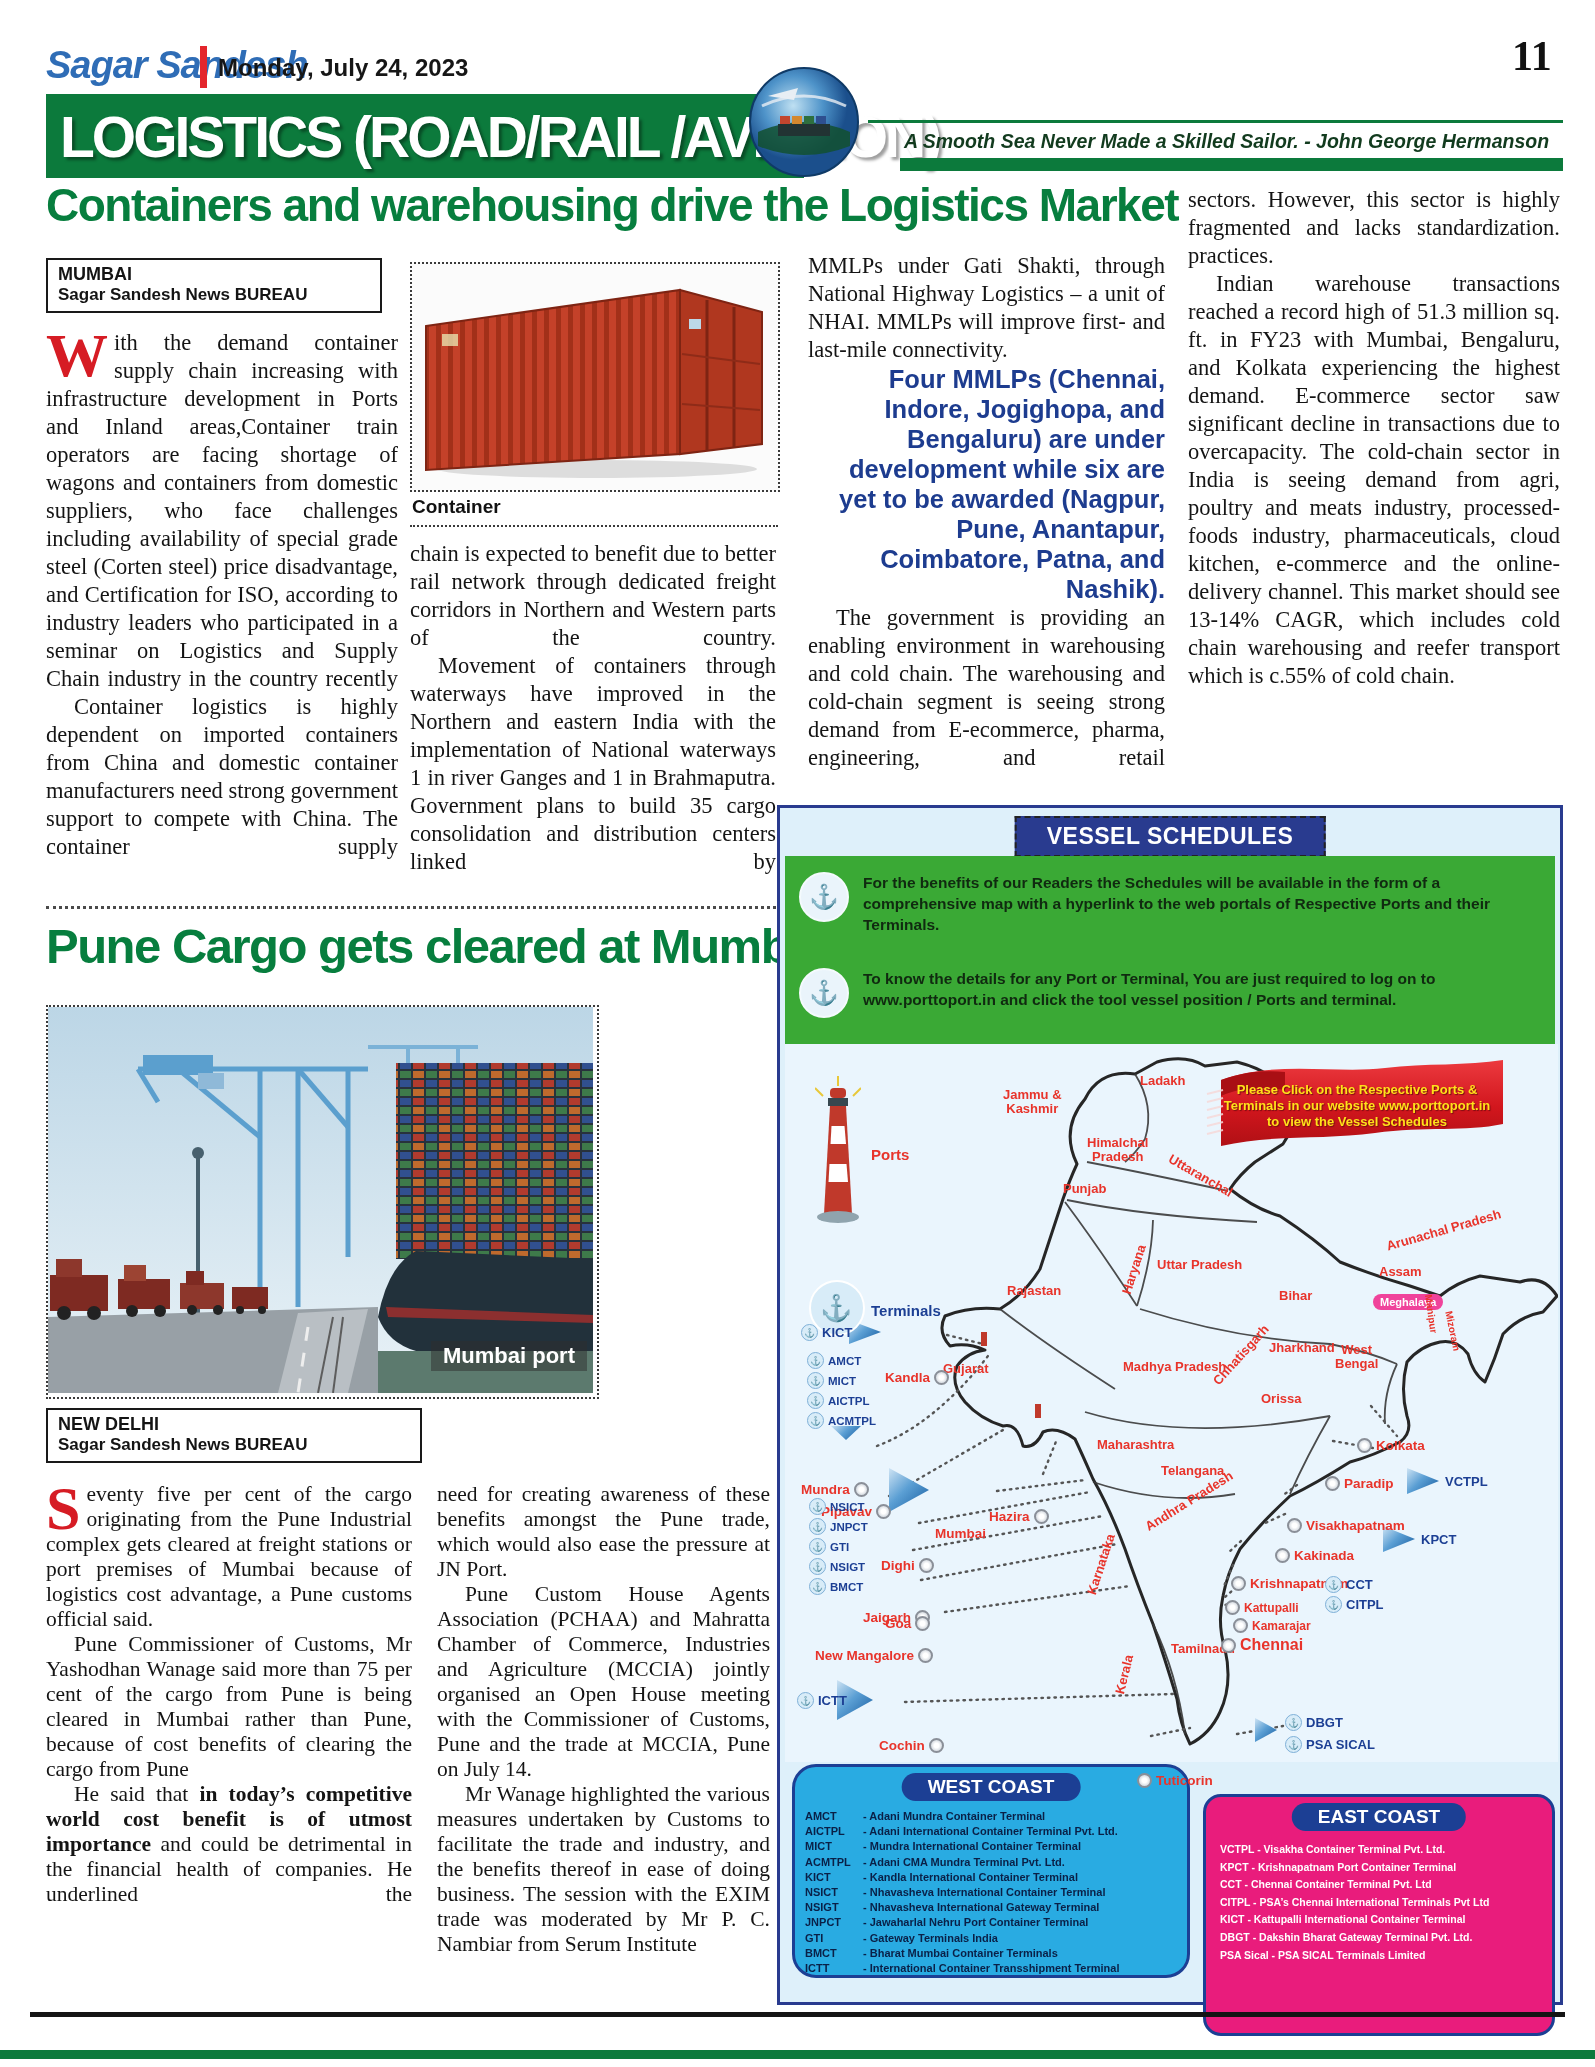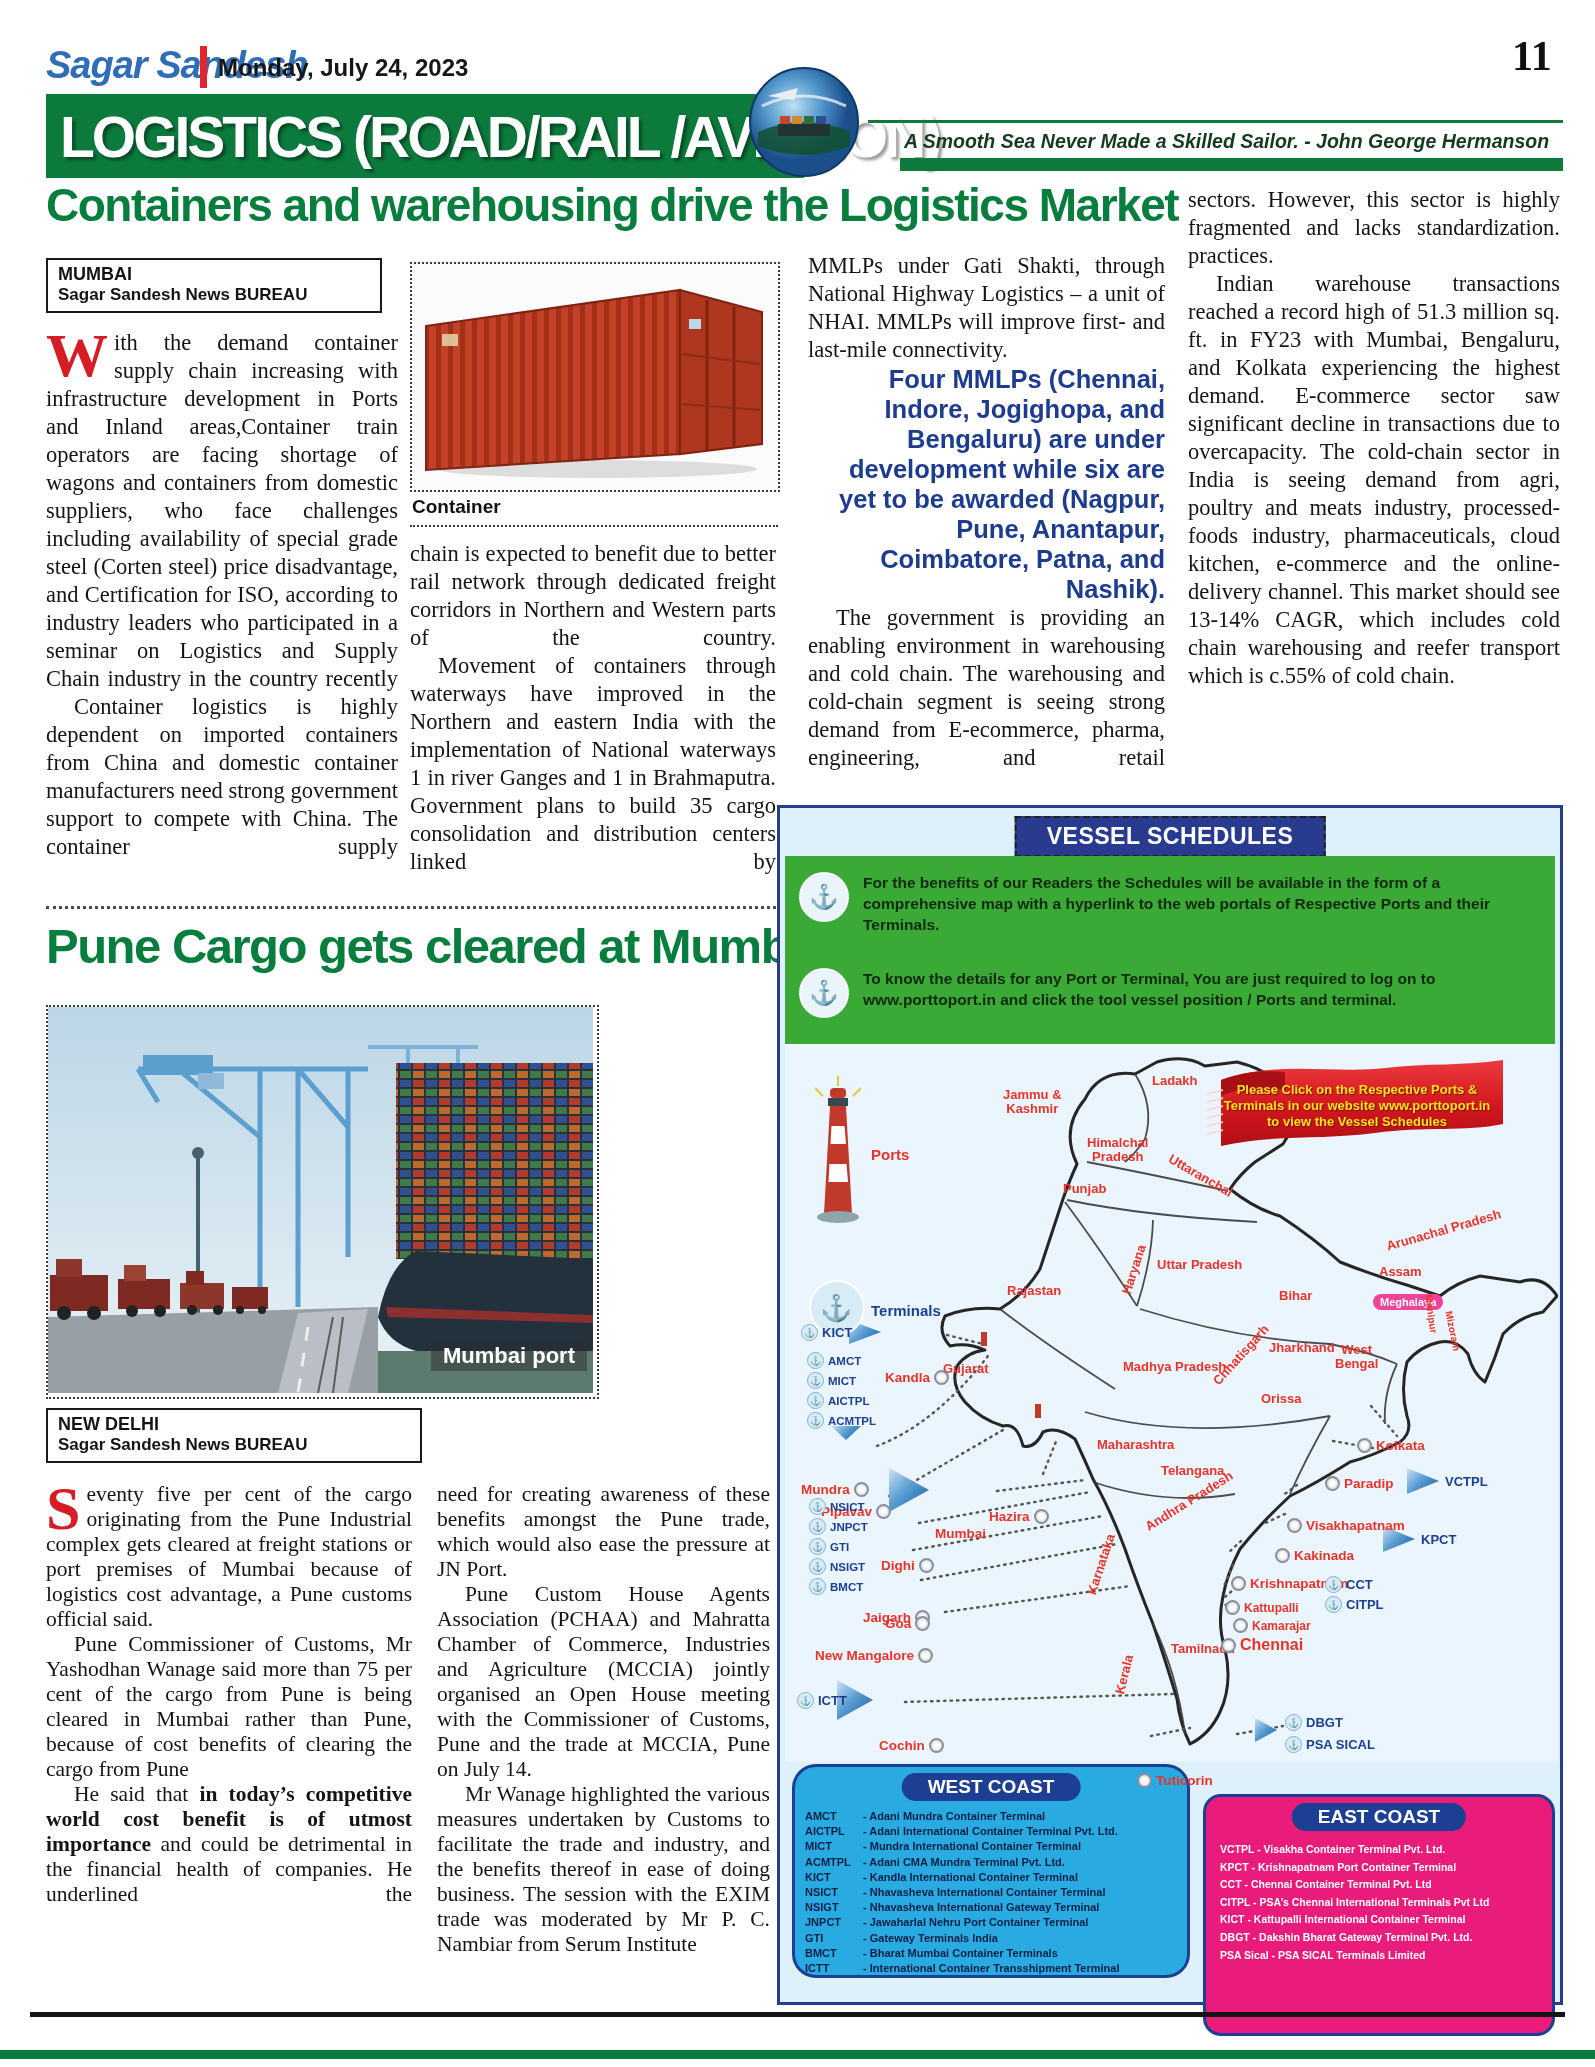--- a/index.html
+++ b/index.html
@@ -361,21 +361,21 @@
               <line x1="2" y1="46" x2="18" y2="42"></line>
               <line x1="2" y1="54" x2="18" y2="50"></line>
             <line x1="2" y1="62" x2="18" y2="58"></line>
               <line x1="2" y1="70" x2="18" y2="66"></line>
               <line x1="2" y1="78" x2="18" y2="74"></line>
           </g>
         </svg>
         <div class="ribbon-text">Please Click on the Respective Ports &amp; Terminals in our website www.porttoport.in to view the Vessel Schedules</div>
       </div>
 
-      <span class="st" style="left:355px;top:30px;margin-left:12px;">Ladakh</span>
+      <span class="st" style="left:355px;top:30px;">Ladakh</span>
       <span class="st" style="left:218px;top:44px;">Jammu &amp;
 Kashmir</span>
       <span class="st" style="left:302px;top:92px;">Himalchal
 Pradesh</span>
       <span class="st" style="left:278px;top:138px;">Punjab</span>
       <span class="st" style="left:388px;top:108px;transform:rotate(30deg);transform-origin:left top;">Uttaranchal</span>
       <span class="st" style="left:348px;top:238px;transform:rotate(-72deg);transform-origin:left bottom;">Haryana</span>
       <span class="st" style="left:372px;top:214px;">Uttar Pradesh</span>
       <span class="st" style="left:222px;top:240px;text-align:center;">Rajastan</span>
       <span class="st" style="left:494px;top:245px;">Bihar</span>

